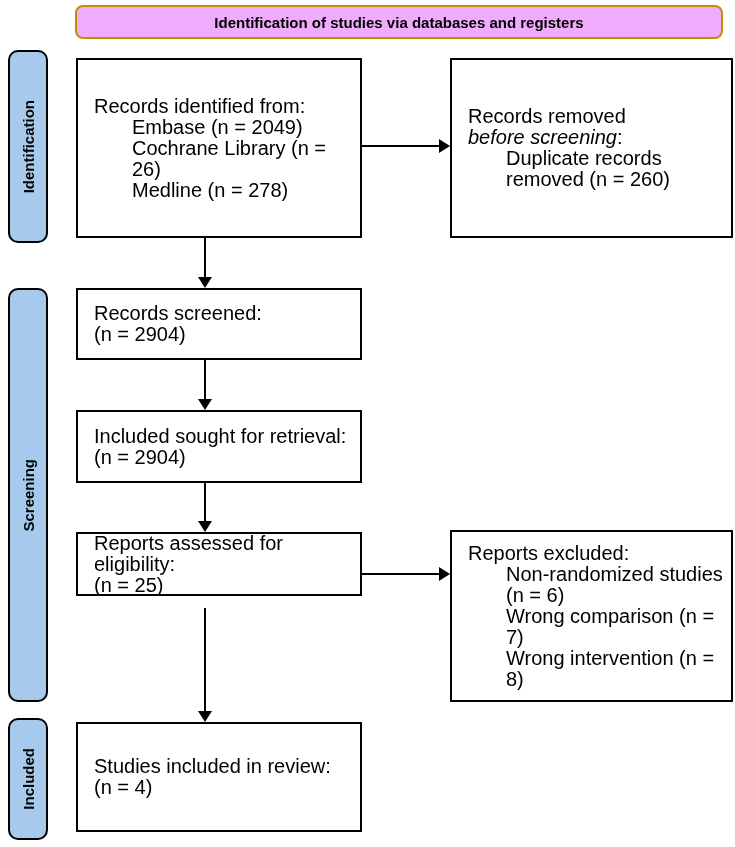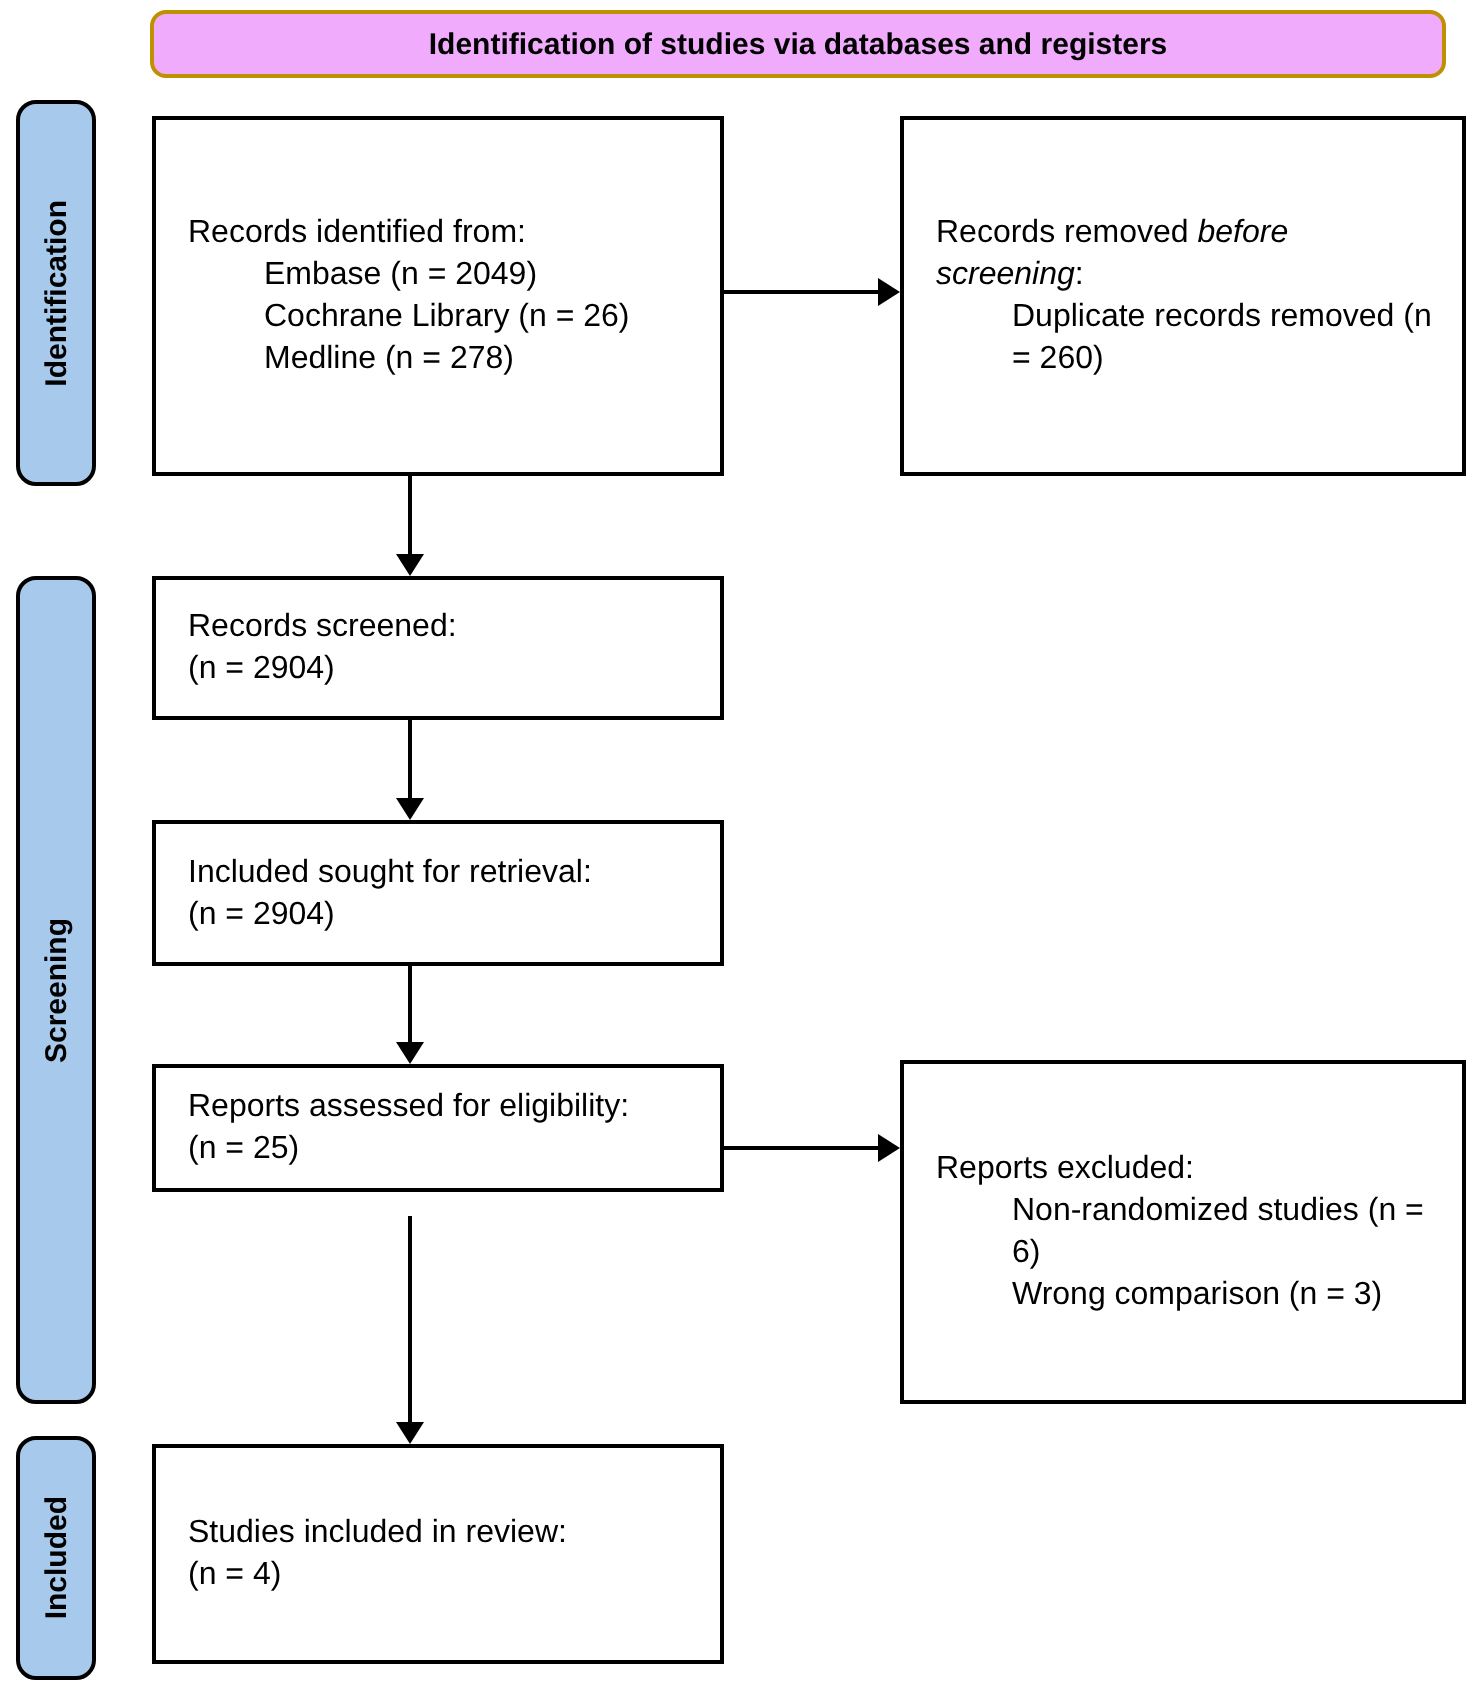--- a/index.html
+++ b/index.html
@@ -43,21 +43,21 @@
   #stage-identification { top: 50px;  height: 193px; }
   #stage-screening      { top: 288px; height: 414px; }
   #stage-included       { top: 718px; height: 122px; }
 
   
   .fbox {
     position: absolute;
     background: #fff;
     border: 2px solid #000;
     display: flex; flex-direction: column; justify-content: center;
-    font-size: 16px; line-height: 21px;
+    font-size: 20px; line-height: 21px;
     padding: 8px 8px 8px 16px;
   }
   .fbox .indent { margin-left: 38px; }
   #box-identified { left: 76px;  top: 58px;  width: 286px; height: 180px; }
   #box-removed    { left: 450px; top: 58px;  width: 283px; height: 180px; }
   #box-screened   { left: 76px;  top: 288px; width: 286px; height: 72px; }
   #box-sought     { left: 76px;  top: 410px; width: 286px; height: 73px; }
   #box-assessed   { left: 76px;  top: 532px; width: 286px; height: 64px; }
   #box-excluded   { left: 450px; top: 530px; width: 283px; height: 172px; }
   #box-included   { left: 76px;  top: 722px; width: 286px; height: 110px; }
@@ -133,21 +133,22 @@
   </div>
 
   <div class="fbox" id="box-assessed">
     <div>Reports assessed for eligibility:</div>
     <div>(n = 25)</div>
   </div>
 
   <div class="fbox" id="box-excluded">
     <div>Reports excluded:</div>
     <div class="indent">Non-randomized studies (n = 6)</div>
-    <div class="indent">Wrong comparison (n = 3)</div>
+    <div class="indent">Wrong comparison (n = 7)</div>
+    <div class="indent">Wrong intervention (n = 8)</div>
   </div>
 
   <div class="fbox" id="box-included">
     <div>Studies included in review:</div>
     <div>(n = 4)</div>
   </div>
 
   <div class="harrow" id="arrow-identified-to-removed">
     <span class="shaft"></span>
     <span class="head"></span>

